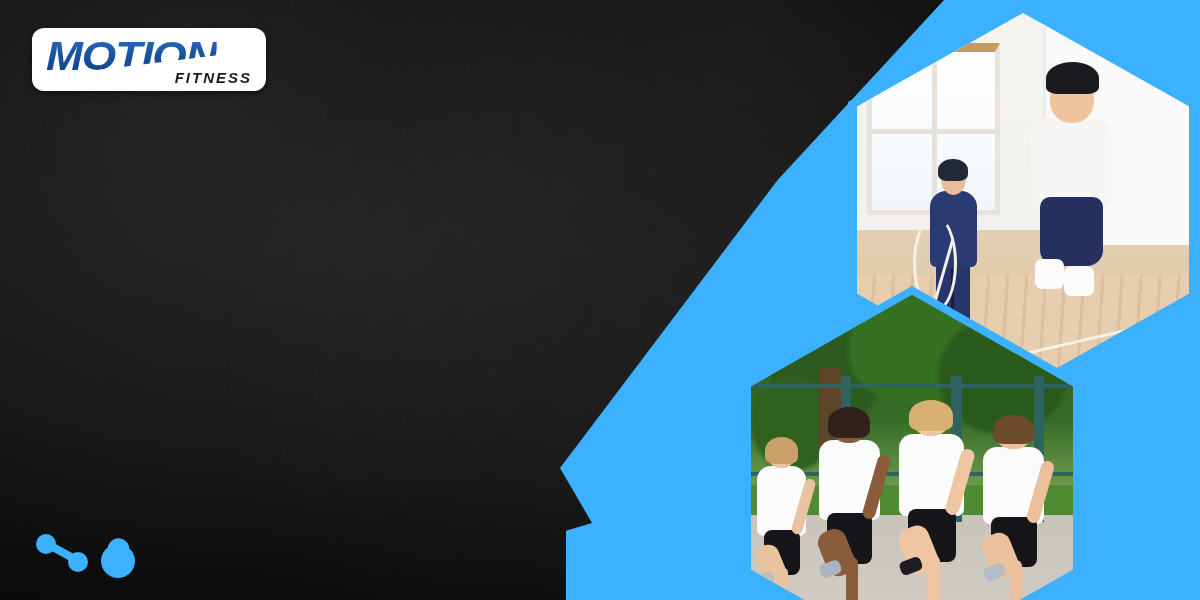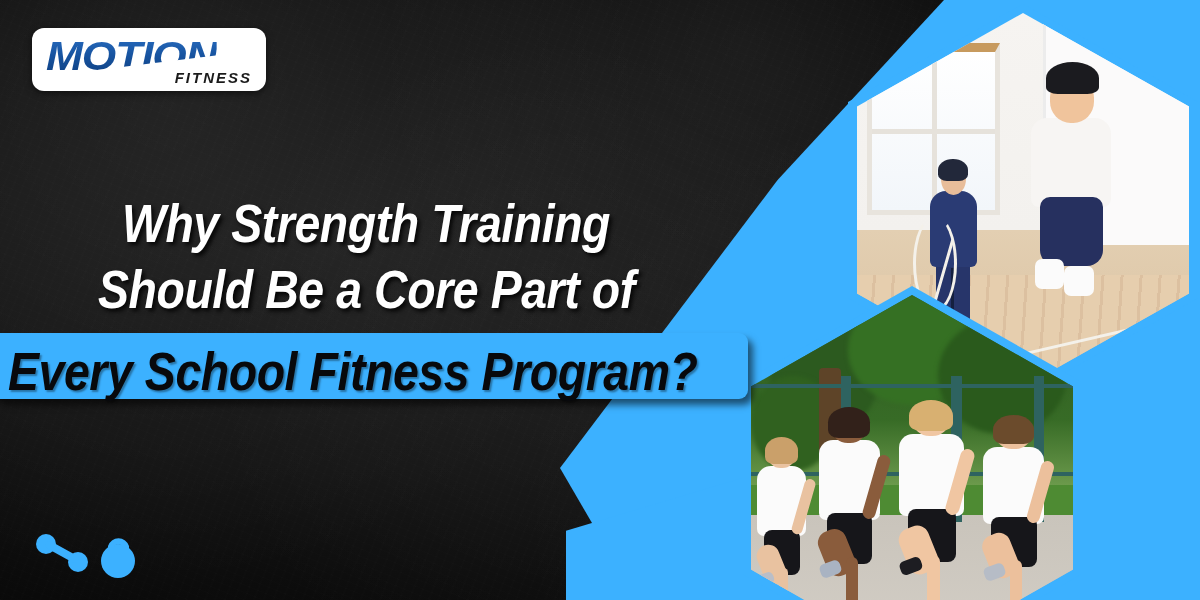--- a/index.html
+++ b/index.html
@@ -287,26 +287,20 @@
       </div>
     </div>
   </div>
 
   <div class="logo">
     <div class="logo-motion">MOTION</div>
     <div class="logo-swoosh"></div>
     <div class="logo-fitness">FITNESS</div>
   </div>
 
-  <div class="headline">
-    <div class="hl-line hl1">Why Strength Training</div>
-    <div class="hl-line hl2">Should Be a Core Part of</div>
-    <div class="hl-bar"></div>
-    <div class="hl-line hl3">Every School Fitness Program?</div>
-  </div>
 
   <div class="icons">
     <svg width="130" height="52" viewBox="0 0 130 52">
       <g fill="#3cb1ff">
         <circle cx="12" cy="14" r="10"></circle>
         <circle cx="44" cy="32" r="10"></circle>
         <rect x="10" y="18" width="36" height="8" rx="4" transform="rotate(29 28 22)"></rect>
       </g>
       <g fill="#3cb1ff">
         <circle cx="84" cy="31" r="17"></circle>

